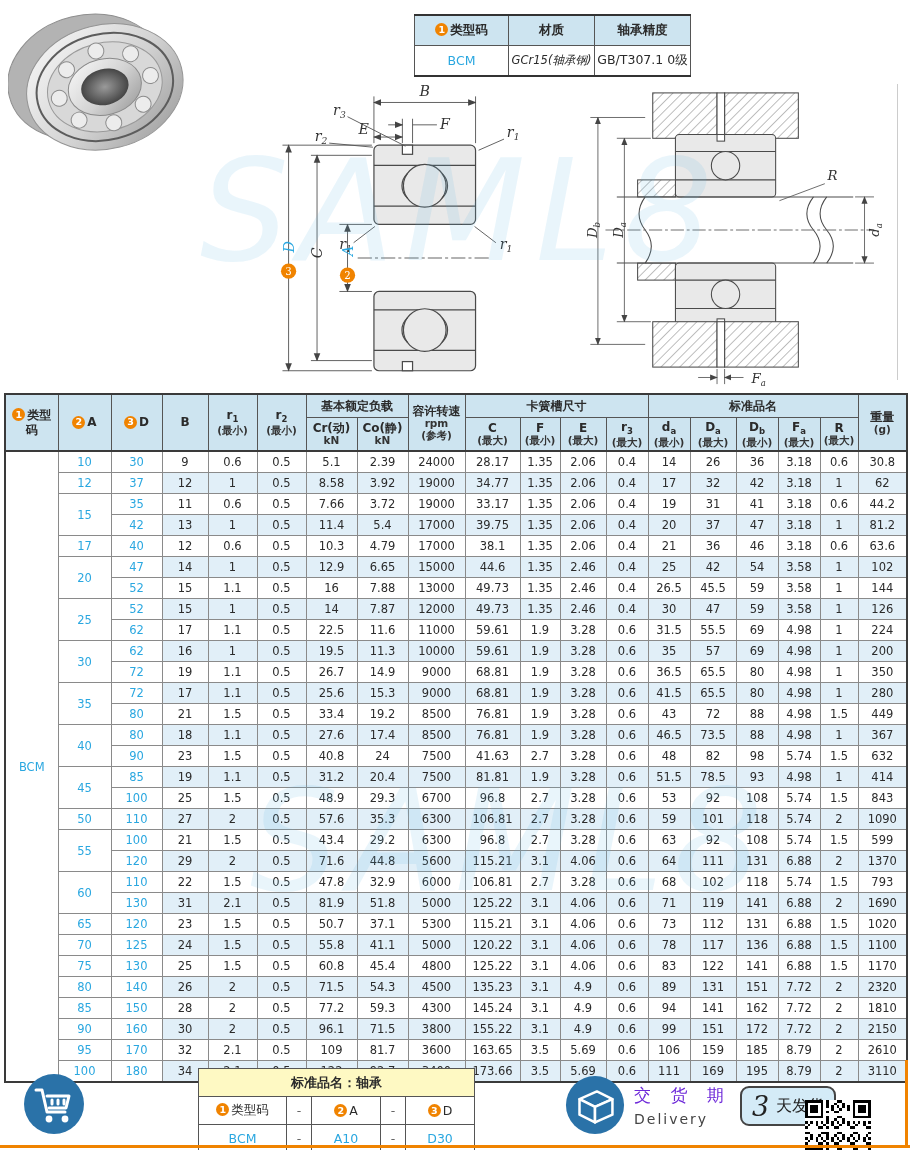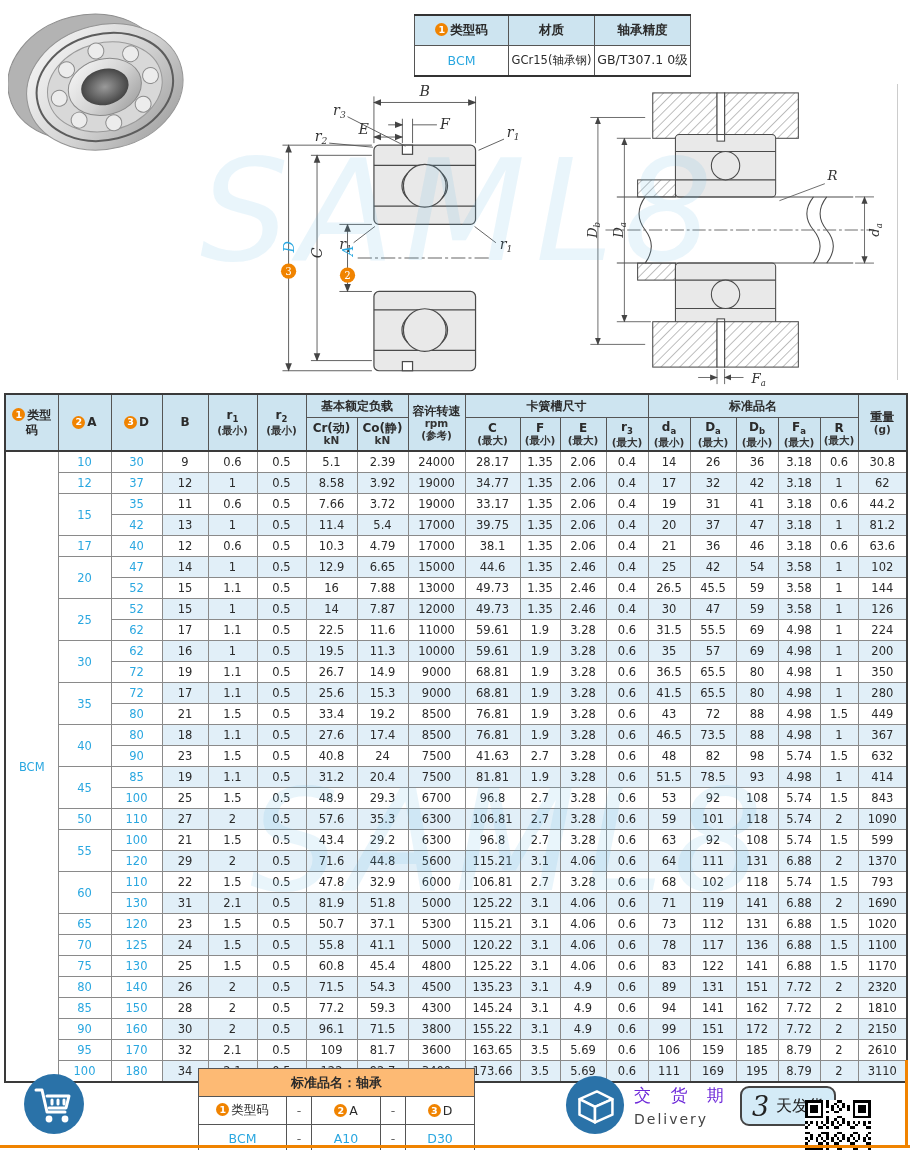--- a/index.html
+++ b/index.html
@@ -37,21 +37,21 @@
   .h1{font-size:12px;line-height:1.2;}
   .h2{font-size:10.5px;line-height:1.1;color:#333;}
   sub{font-size:8.5px;}
 
   
   .order-text{left:98px;top:1084px;z-index:2;}
   .order-text .cn{font-size:17px;letter-spacing:4px;color:#444;}
   .order-text .en{font-size:15px;letter-spacing:5px;color:#444;margin-top:4px;}
   .order-table{left:198px;top:1068px;width:276px;border-collapse:collapse;table-layout:fixed;z-index:2;}
   .order-table td{border:1px solid #555;text-align:center;font-size:12.5px;height:27px;padding:0;}
-  .order-table td.title{font-weight:bold;font-size:13px;background:#fdba74;}
+  .order-table td.title{font-weight:bold;font-size:13px;background:#fef9c3;}
   .order-table td.dash{color:#666;}
   .delivery-text{left:634px;top:1084px;z-index:2;}
   .delivery-text .cn{font-size:17px;letter-spacing:7px;color:#6d28d9;}
   .delivery-text .en{font-size:14px;letter-spacing:2px;color:#444;margin-top:4px;}
   .badge{left:740px;top:1086px;width:96px;height:40px;border:2px solid #444;border-radius:9px;
          background:#d4ebf7;display:flex;align-items:center;justify-content:center;z-index:2;box-sizing:border-box;}
   .badge .num{font-family:"DejaVu Serif","Liberation Serif",serif;font-style:italic;font-size:27px;margin-right:7px;color:#222;}
   .badge .unit{font-size:16px;color:#222;}
   .qr-wrap{left:800px;top:1100px;width:76px;text-align:center;z-index:2;}
   .qr-label{font-size:12.5px;color:#222;margin-top:2px;}
@@ -113,21 +113,21 @@
         <th>
           <span class="ball">1</span><span>类型码</span>
         </th>
         <th>材质</th>
         <th>轴承精度</th>
       </tr>
     </thead>
     <tbody>
       <tr>
         <td class="blue">BCM</td>
-        <td style="font-size:11.5px;">GCr15(轴承钢)</td>
+        <td style="font-size:11.5px;font-style:italic;">GCr15(轴承钢)</td>
         <td>GB/T307.1 0级</td>
       </tr>
     </tbody>
   </table>
 
   <div class="abs gray-vline"></div>
 
   <svg class="abs" style="left:272px;top:72px;z-index:2;" width="275" height="315" viewBox="0 0 270 310">
     <defs>
       <marker id="arr" viewBox="0 0 10 10" refX="9" refY="5" markerWidth="9" markerHeight="9" orient="auto-start-reverse">

